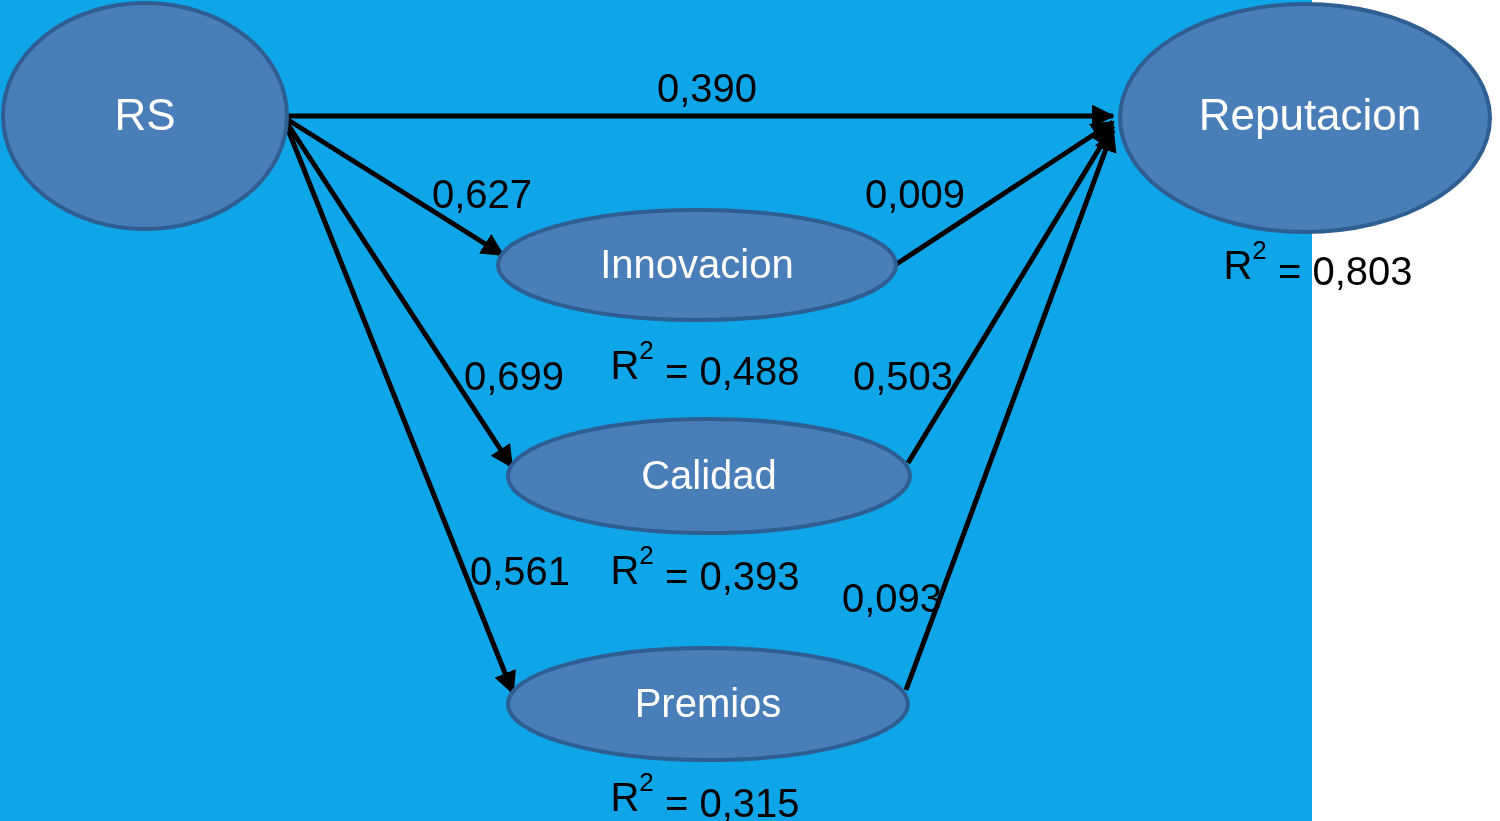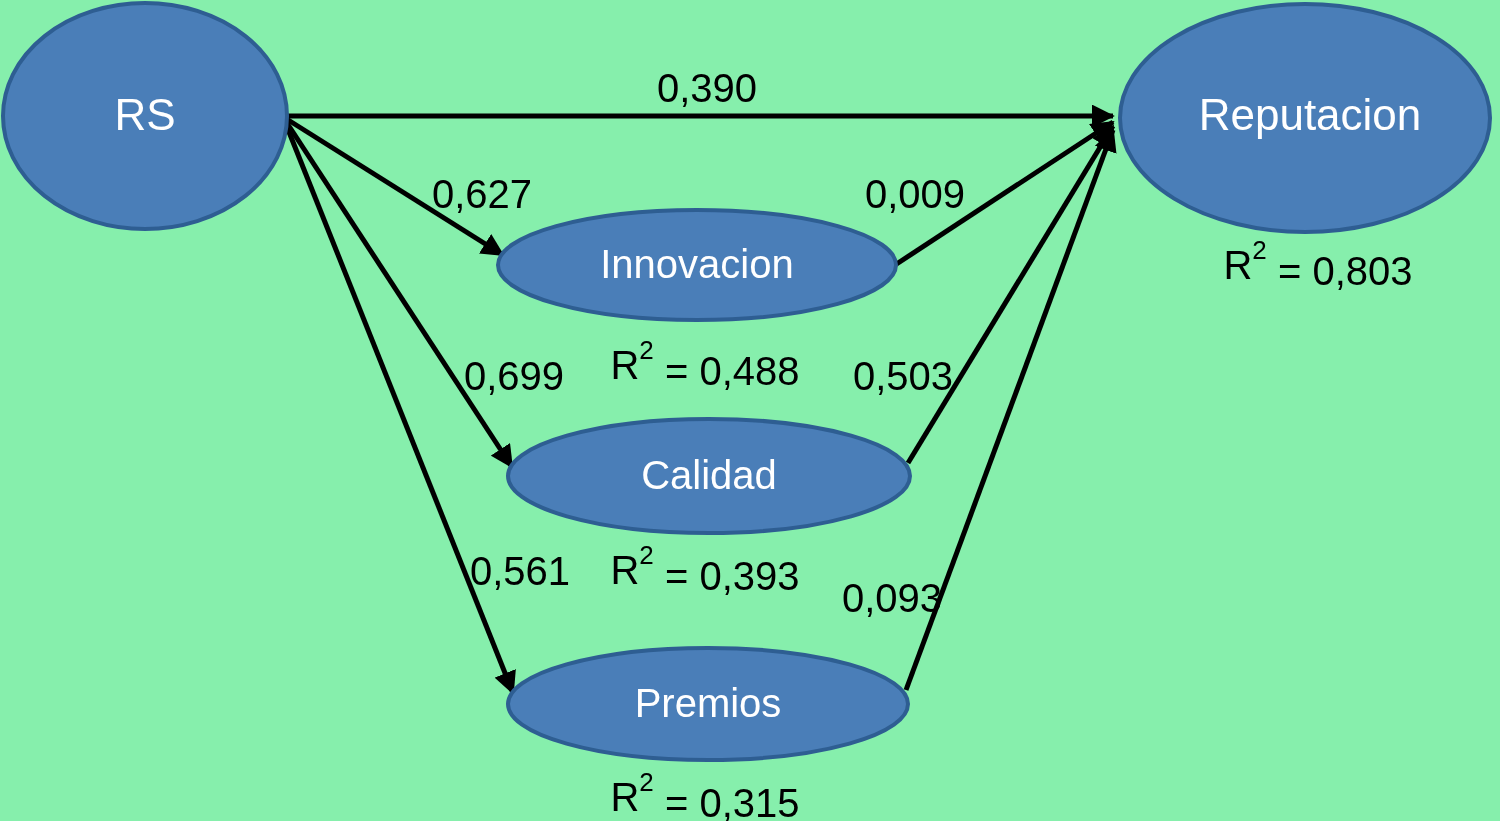--- a/index.html
+++ b/index.html
@@ -8,23 +8,23 @@
     background: #ffffff;
   }
   body {
     width: 1500px;
     height: 821px;
     overflow: hidden;
     font-family: "Liberation Sans", sans-serif;
   }
   #diagram-root {
     position: relative;
-    width: 1500px;
+    width: 1312px;
     height: 821px;
-    background: #86efac;
+    background: #0ea5e9;
   }
   svg#path-diagram {
     display: block;
     width: 1500px;
     height: 821px;
   }
   .node-ellipse {
     fill: #4a7eb8;
     stroke: #2e5e92;
     stroke-width: 4;

